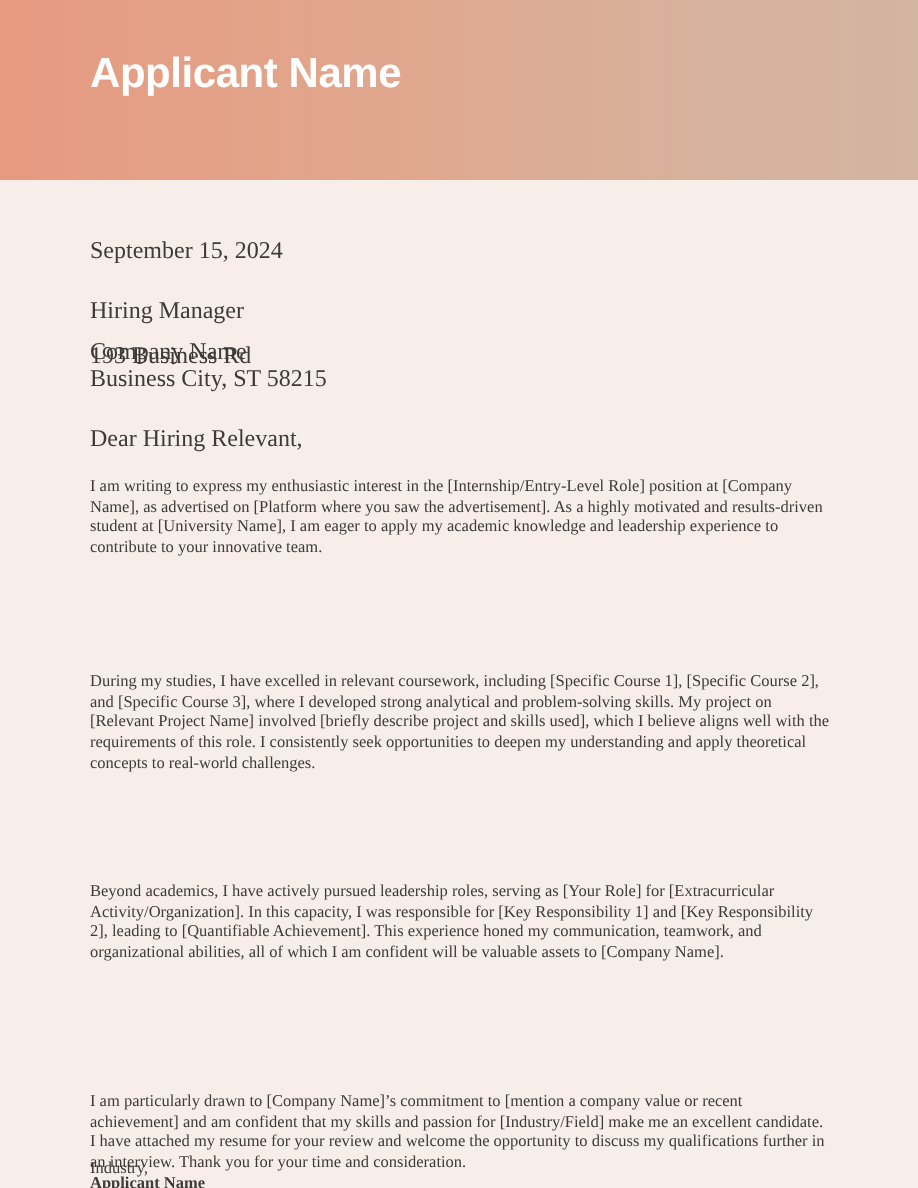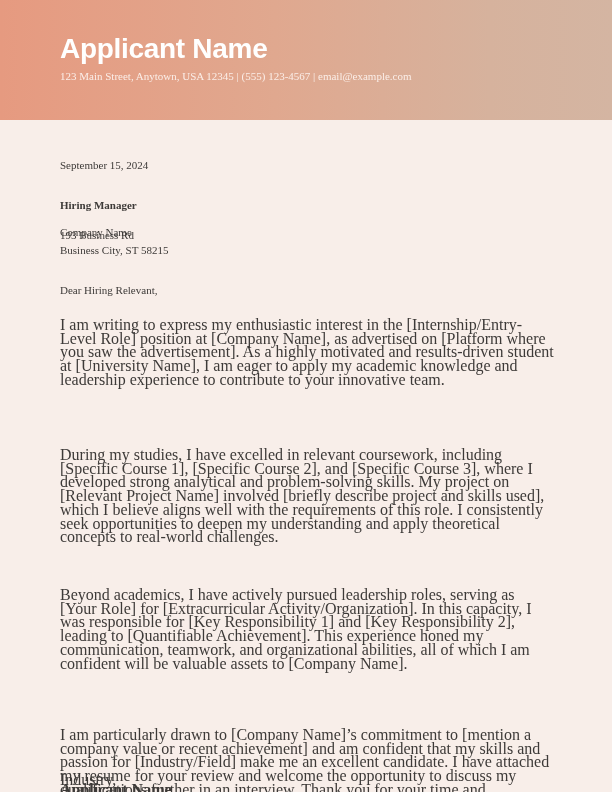--- a/index.html
+++ b/index.html
@@ -1,36 +1,35 @@
 <!DOCTYPE html>
 <html><head>
 <meta charset="utf-8">
 <style>
   html, body { margin:0; padding:0; }
   body { width:612px; height:792px; overflow:hidden; background:#f8eee9; font-family:"DejaVu Serif", serif; color:#3d3a38; position:relative; }
   .header { position:absolute; left:0; top:0; width:612px; height:120px;
     background:linear-gradient(90deg, #e69a80 0%, #e0a88f 45%, #d6b29d 80%, #d4b5a2 100%); }
   .name { position:absolute; left:60px; top:33px; font-family:"Liberation Sans", sans-serif; font-weight:bold; font-size:28px; color:#fff; letter-spacing:-0.3px; }
   .contact { position:absolute; left:60px; top:70px; font-size:10.5px; color:#fbeee8; font-family:"Liberation Serif", serif; font-size:11px; }
-  .line { position:absolute; left:60px; font-family:"Liberation Serif", serif; font-size:11px; color:#3d3a38; white-space:nowrap; }
-  .para { position:absolute; left:60px; width:495px; font-family:"Liberation Serif", serif; font-size:16px; line-height:13.7px; color:#3d3a38; }
+  .line { position:absolute; left:60px; font-family:"Liberation Serif", serif; font-size:16px; color:#3d3a38; white-space:nowrap; }
+  .para { position:absolute; left:60px; width:495px; font-family:"Liberation Serif", serif; font-size:11px; line-height:13.7px; color:#3d3a38; }
   .bold { font-weight:bold; }
 </style>
 </head>
 <body>
 
 <div class="header">
   <div class="name">Applicant Name</div>
-  <div class="contact">123 Main Street, Anytown, USA 12345 | (555) 123-4567 | email@example.com</div>
 </div>
 
 <div class="line" style="top:159px;">September 15, 2024</div>
 
 <div>
-  <div class="line" style="top:199px;font-weight:bold;">Hiring Manager</div>
+  <div class="line" style="top:199px;">Hiring Manager</div>
   <div class="line" style="top:226px;">Company Name</div>
   <div class="line" style="top:229px;">193 Business Rd</div>
   <div class="line" style="top:244px;">Business City, ST 58215</div>
 </div>
 
 <div class="line" style="top:284px;">Dear Hiring Relevant,</div>
 
 <div class="para" style="top:318px;">I am writing to express my enthusiastic interest in the [Internship/Entry-Level Role] position at [Company Name], as advertised on [Platform where you saw the advertisement]. As a highly motivated and results-driven student at [University Name], I am eager to apply my academic knowledge and leadership experience to contribute to your innovative team.</div>
 <div class="para" style="top:448px;">During my studies, I have excelled in relevant coursework, including [Specific Course 1], [Specific Course 2], and [Specific Course 3], where I developed strong analytical and problem-solving skills. My project on [Relevant Project Name] involved [briefly describe project and skills used], which I believe aligns well with the requirements of this role. I consistently seek opportunities to deepen my understanding and apply theoretical concepts to real-world challenges.</div>
 <div class="para" style="top:588px;">Beyond academics, I have actively pursued leadership roles, serving as [Your Role] for [Extracurricular Activity/Organization]. In this capacity, I was responsible for [Key Responsibility 1] and [Key Responsibility 2], leading to [Quantifiable Achievement]. This experience honed my communication, teamwork, and organizational abilities, all of which I am confident will be valuable assets to [Company Name].</div>

